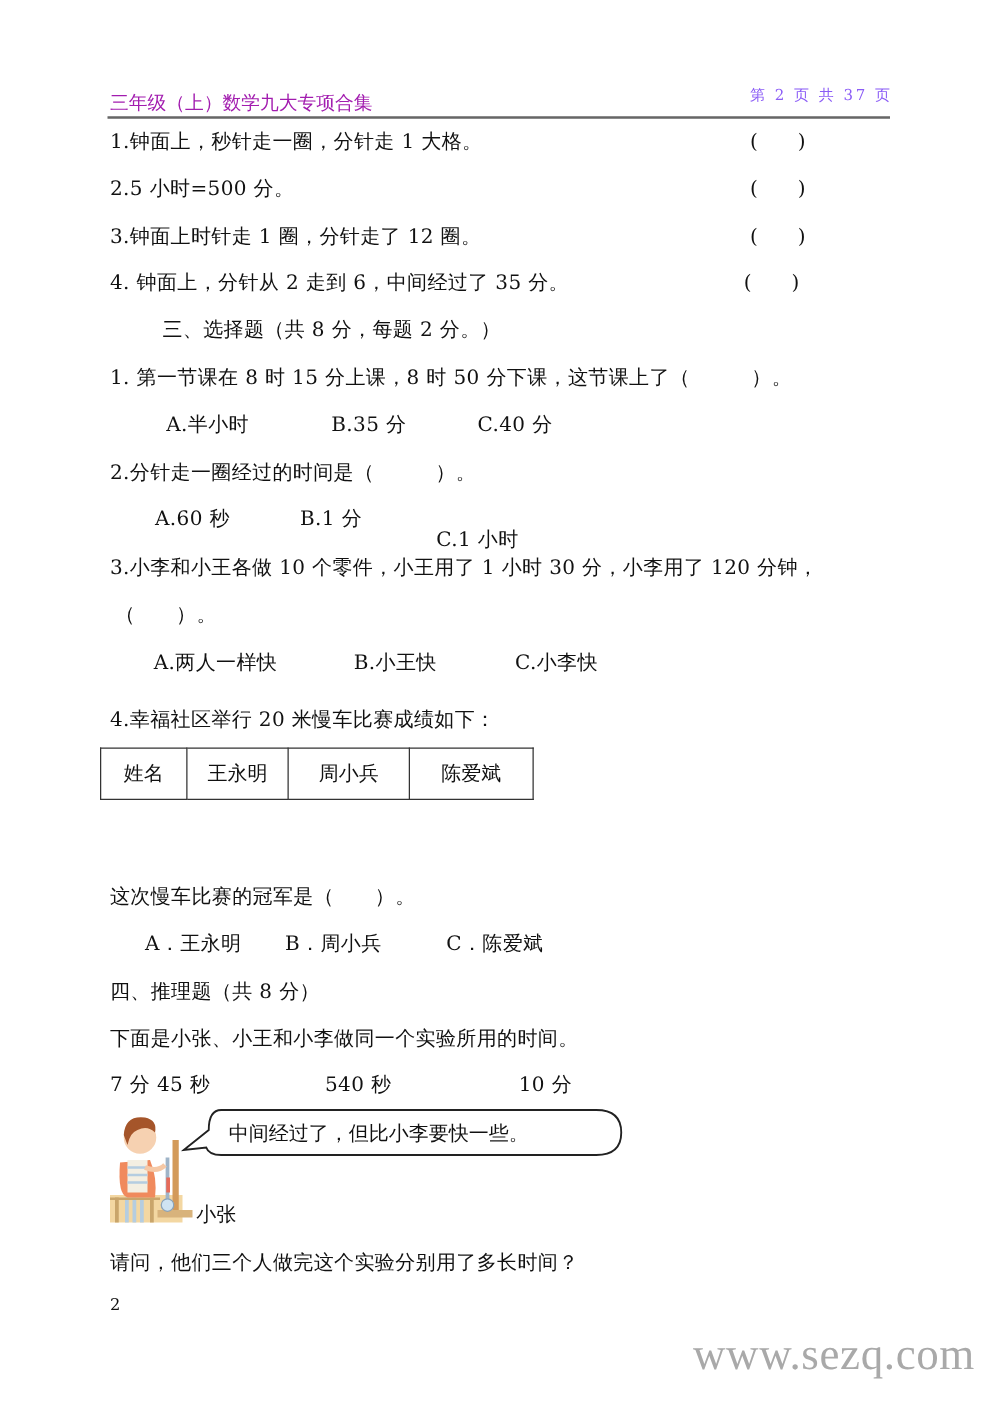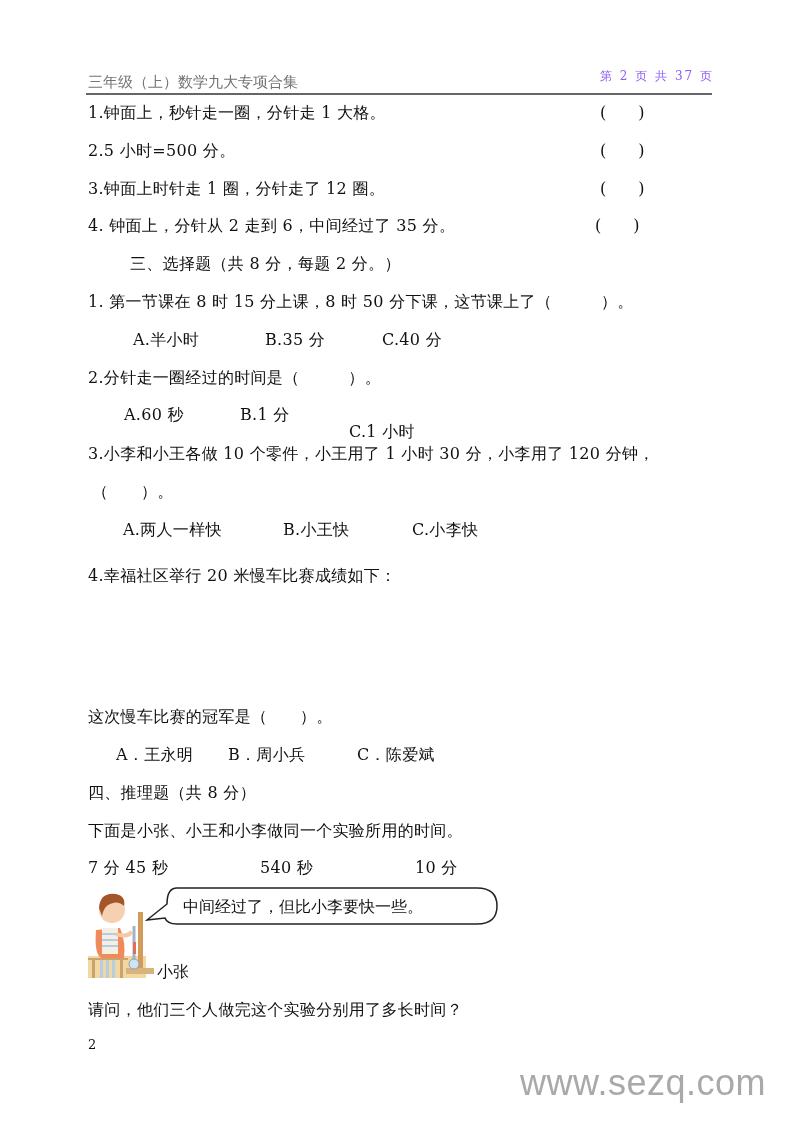--- a/index.html
+++ b/index.html
@@ -12,21 +12,21 @@
       height: 1129px;
       position: relative;
       overflow: hidden;
       font-family: "DejaVu Serif", "Liberation Serif", serif;
       color: #111;
     }
     .abs { position: absolute; white-space: nowrap; }
     .header-title {
       left: 88px; top: 73px;
       font-family: "DejaVu Sans", "Liberation Sans", sans-serif;
-      font-size: 15px; color: #737373;
+      font-size: 15px; color: #a21caf;
     }
     .header-page {
       left: 600px; top: 68px;
       font-size: 12px; letter-spacing: 2px; color: #8b5cf6;
     }
     .header-rule {
       position: absolute; left: 86px; top: 93px; width: 626px; height: 2px;
       background: #666;
     }
     .line {
@@ -48,22 +48,22 @@
       height: 40px;
       padding: 0;
     }
     .bubble-text {
       position: absolute;
       left: 183px; top: 897px;
       font-family: "DejaVu Sans", "Liberation Sans", sans-serif;
       font-size: 16px;
     }
     .watermark {
-      right: 34px; top: 1062px;
-      font-family: Liberation Sans, sans-serif;
+      right: 20px; top: 1062px;
+      font-family: Liberation Serif, serif;
       font-size: 36px; color: #a9a9a9; letter-spacing: 0.5px;
     }
   </style>
 </head>
 <body>
 
 <div class="abs header-title">三年级（上）数学九大专项合集</div>
 <div class="abs header-page">第 2 页 共 37 页</div>
 <div class="header-rule"></div>
 
@@ -94,20 +94,26 @@
 <div class="abs line" style="left:88px; top:444px;">3.小李和小王各做 10 个零件，小王用了 1 小时 30 分，小李用了 120 分钟，</div>
 <div class="abs line" style="left:92px; top:482px;">（　　）。</div>
 <div class="abs line" style="left:123px; top:520px;">A.两人一样快</div>
 <div class="abs line" style="left:283px; top:520px;">B.小王快</div>
 <div class="abs line" style="left:412px; top:520px;">C.小李快</div>
 
 <div class="abs line" style="left:88px; top:566px;">4.幸福社区举行 20 米慢车比赛成绩如下：</div>
 
 <table class="scores">
   <tbody>
+      <tr>
+    <td style="width:68px;">姓名</td>
+    <td style="width:80px;">王永明</td>
+    <td style="width:96px;">周小兵</td>
+    <td style="width:98px;">陈爱斌</td>
+  </tr>
 </tbody>
   </table>
 
 <div class="abs line" style="left:88px; top:707px;">这次慢车比赛的冠军是（　　）。</div>
 <div class="abs line" style="left:116px; top:745px;">A．王永明</div>
 <div class="abs line" style="left:228px; top:745px;">B．周小兵</div>
 <div class="abs line" style="left:357px; top:745px;text-align:right;">C．陈爱斌</div>
 
 <div class="abs line" style="left:88px; top:783px;">四、推理题（共 8 分）</div>
 <div class="abs line" style="left:88px; top:821px;">下面是小张、小王和小李做同一个实验所用的时间。</div>

